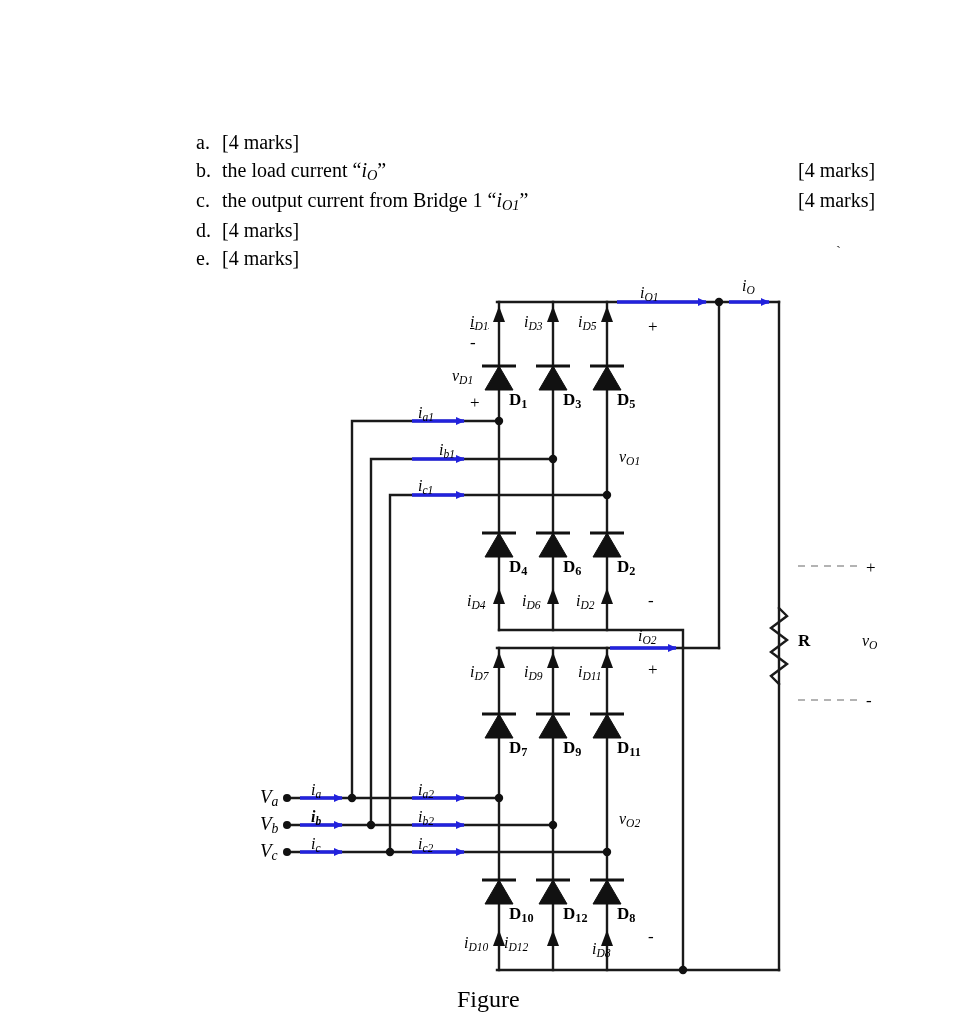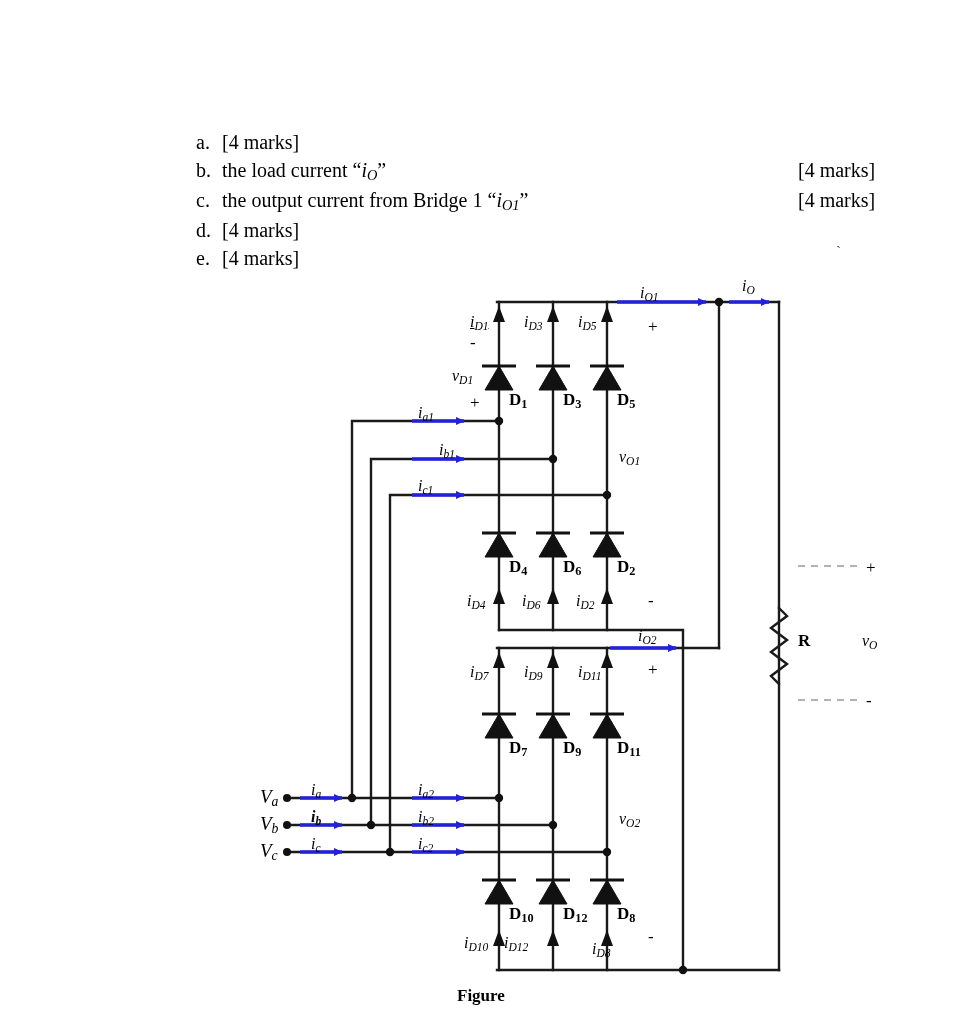--- a/index.html
+++ b/index.html
@@ -58,22 +58,22 @@
   .figwrap{
     position:absolute;
     left:0; top:0; width:964px; height:1024px;
     pointer-events:none;
   }
   svg.circuit{display:block;}
 
   .figcap{
     position:absolute;
     left:457px; top:986px;
-    font-size:17px;
-    font-weight:bold;
+    font-size:24px;
+    font-weight:normal;
   }
 
   
   .lbl{
     position:absolute;
     font-family:"Liberation Serif","DejaVu Serif",serif;
     font-size:16px;
     font-style:italic;
     white-space:nowrap;
     color:#000;

